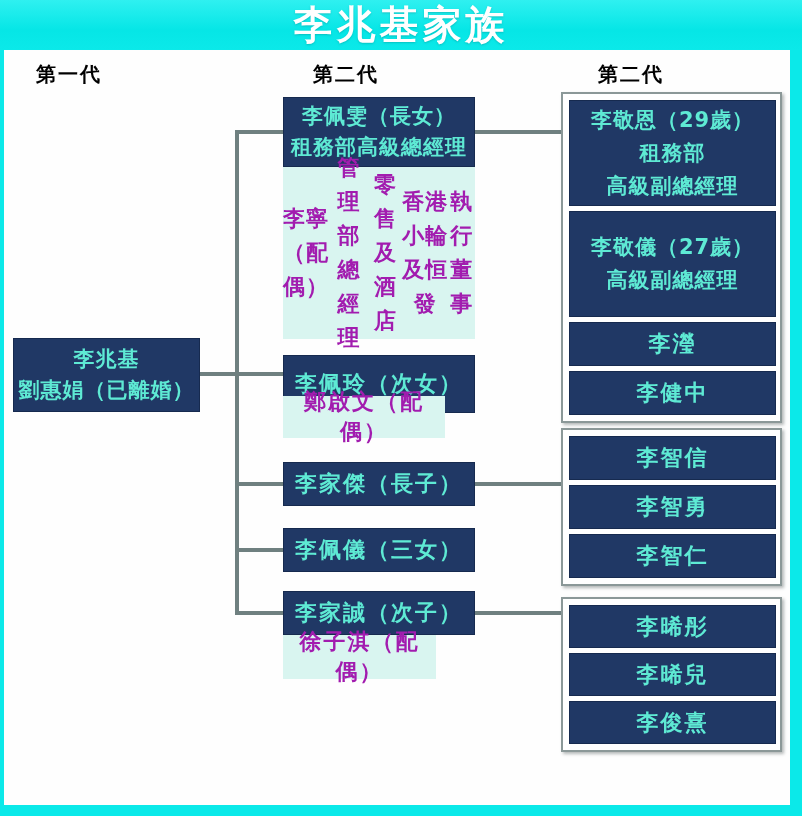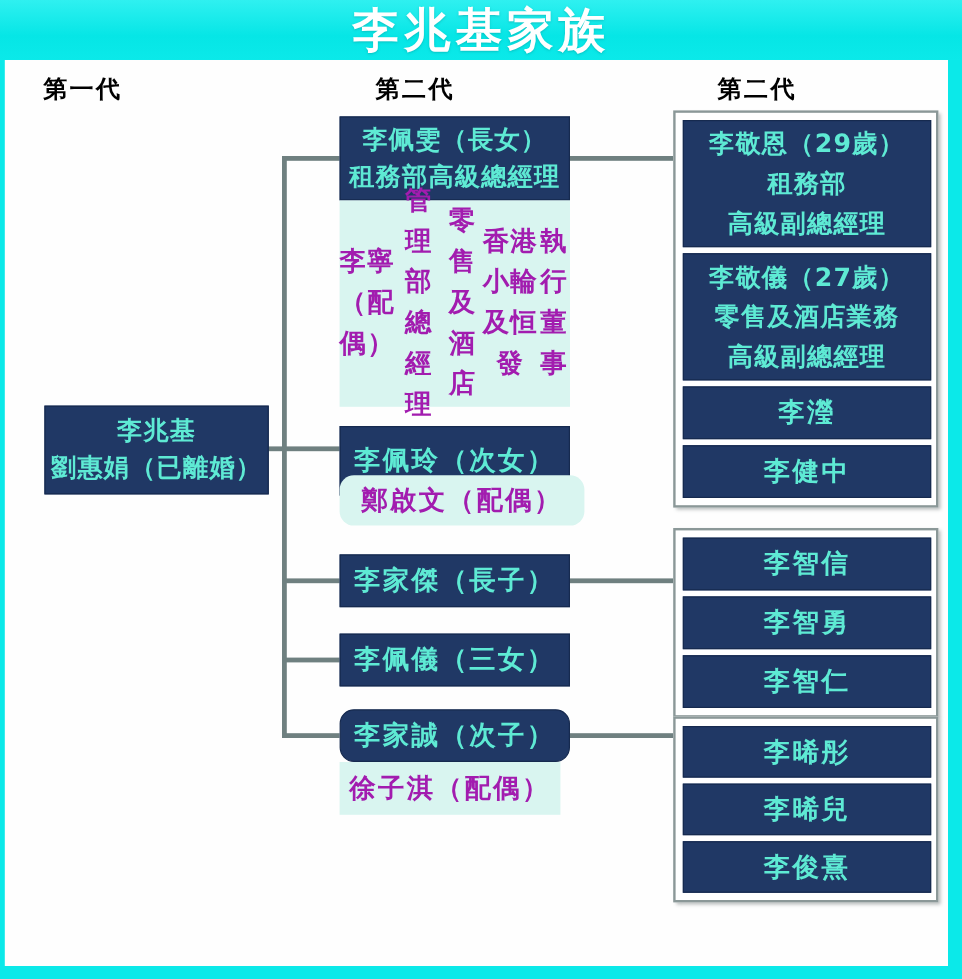--- a/index.html
+++ b/index.html
@@ -88,21 +88,21 @@
   <div class="connector" style="left:200px; top:372px; width:83px; height:4px;"></div>
   <div class="connector" style="left:235px; top:130px; width:4px;  height:485px;"></div>
   <div class="connector" style="left:235px; top:130px; width:48px; height:4px;"></div>
   <div class="connector" style="left:235px; top:482px; width:48px; height:4px;"></div>
   <div class="connector" style="left:235px; top:548px; width:48px; height:4px;"></div>
   <div class="connector" style="left:235px; top:611px; width:48px; height:4px;"></div>
   <div class="connector" style="left:475px; top:130px; width:86px; height:4px;"></div>
   <div class="connector" style="left:475px; top:482px; width:86px; height:4px;"></div>
   <div class="connector" style="left:475px; top:611px; width:86px; height:4px;"></div>
 
-  <div class="abs navy-box" style="left:13px; top:338px; width:187px; height:74px;margin-left:24px;">
+  <div class="abs navy-box" style="left:13px; top:338px; width:187px; height:74px;">
     <span class="line-21">李兆基</span>
     <span class="line-21">劉惠娟（已離婚）</span>
   </div>
 
   <div class="abs navy-box" style="left:283px; top:97px; width:192px; height:70px;">
     <span class="line-21">李佩雯（長女）</span>
     <span class="line-21">租務部高級總經理</span>
   </div>
 
   <div class="abs pale-box" style="left:283px; top:167px; width:192px; height:172px;">
@@ -110,60 +110,59 @@
     <span class="line-22">管理部總經理</span>
     <span class="line-22">零售及酒店</span>
     <span class="line-22">香港小輪及恒發</span>
     <span class="line-22">執行董事</span>
   </div>
 
   <div class="abs navy-box" style="left:283px; top:355px; width:192px; height:58px;">
     <span class="single-22">李佩玲（次女）</span>
   </div>
 
-  <div class="abs pale-box" style="left:283px; top:396px; width:204px; height:42px;border-radius:12px;">
+  <div class="abs pale-box" style="left:283px; top:396px; width:162px; height:42px;">
     <span class="single-22">鄭啟文（配偶）</span>
   </div>
 
   <div class="abs navy-box" style="left:283px; top:462px; width:192px; height:44px;">
     <span class="single-22">李家傑（長子）</span>
   </div>
 
   <div class="abs navy-box" style="left:283px; top:528px; width:192px; height:44px;">
     <span class="single-22">李佩儀（三女）</span>
   </div>
 
-  <div class="abs navy-box" style="left:283px; top:591px; width:192px; height:44px;border-radius:12px;">
+  <div class="abs navy-box" style="left:283px; top:591px; width:192px; height:44px;">
     <span class="single-22">李家誠（次子）</span>
   </div>
 
-  <div class="abs pale-box" style="left:283px; top:635px; width:184px; height:44px;">
+  <div class="abs pale-box" style="left:283px; top:635px; width:153px; height:44px;">
     <span class="single-22">徐子淇（配偶）</span>
   </div>
 
   <div class="group-box" style="top:92px;">
     <div class="navy-box h104">
       <span class="inner-line">李敬恩（29歲）</span>
       <span class="inner-line">租務部</span>
       <span class="inner-line">高級副總經理</span>
     </div>
     <div class="navy-box h104">
       <span class="inner-line">李敬儀（27歲）</span>
-      <span class="inner-line">零售及酒店業務</span>
       <span class="inner-line">高級副總經理</span>
     </div>
     <div class="navy-box h42">
       <span class="single-22">李瀅</span>
     </div>
     <div class="navy-box h42">
       <span class="single-22">李健中</span>
     </div>
   </div>
 
-  <div class="group-box" style="top:440px;">
+  <div class="group-box" style="top:428px;">
     <div class="navy-box h42">
       <span class="single-22">李智信</span>
     </div>
     <div class="navy-box h42">
       <span class="single-22">李智勇</span>
     </div>
     <div class="navy-box h42">
       <span class="single-22">李智仁</span>
     </div>
   </div>

